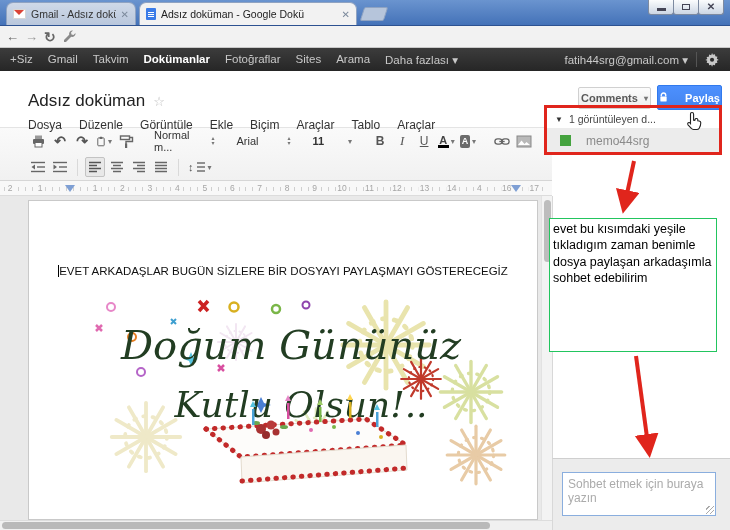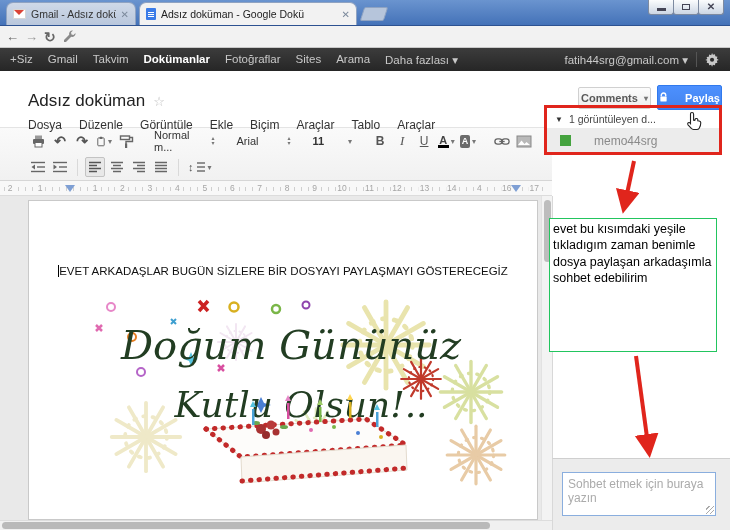--- a/index.html
+++ b/index.html
@@ -121,21 +121,21 @@
     font-size:11px; font-weight:bold; color:#595959; display:flex; align-items:center; justify-content:center; gap:4px; }
   #share-btn { position:absolute; left:657px; top:85px; width:65px; height:25px;
     background:linear-gradient(var(--blue),#4283ee); border:1px solid #3079ed; border-radius:2px;
     font-size:11px; font-weight:bold; color:#fff; display:flex; align-items:center; justify-content:center; gap:17px; }
 
   
   #presence { position:absolute; left:547px; top:110px; width:172px; }
   #viewers-row { height:18px; background:#fff; display:flex; align-items:center; gap:6px;
     padding-left:8px; font-size:10.5px; color:#444; }
   #viewers-row .tri { font-size:8px; color:#333; }
-  #viewer-row { height:25px; background:#ececec; display:flex; align-items:center; gap:23px; padding-left:13px; }
+  #viewer-row { height:25px; background:#ececec; display:flex; align-items:center; gap:15px; padding-left:13px; }
   #viewer-row .sq { width:11px; height:11px; background:var(--presence); }
   #viewer-row .nm { font-size:12px; color:#8a8a8a; }
   #red-rect { position:absolute; left:544px; top:105px; width:178px; height:50px;
     border:3px solid var(--red); pointer-events:none; }
   #hand-cursor { position:absolute; left:684px; top:110px; }
 
   
   #note-box { position:absolute; left:549px; top:218px; width:168px; height:134px; background:#fff;
     border:1px solid #22c55e; padding:2px 3px; font-size:12.5px; line-height:1.3; color:#000; }
 

